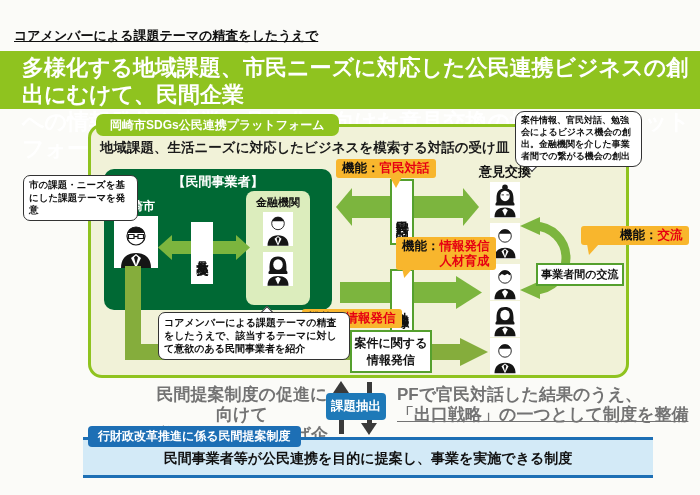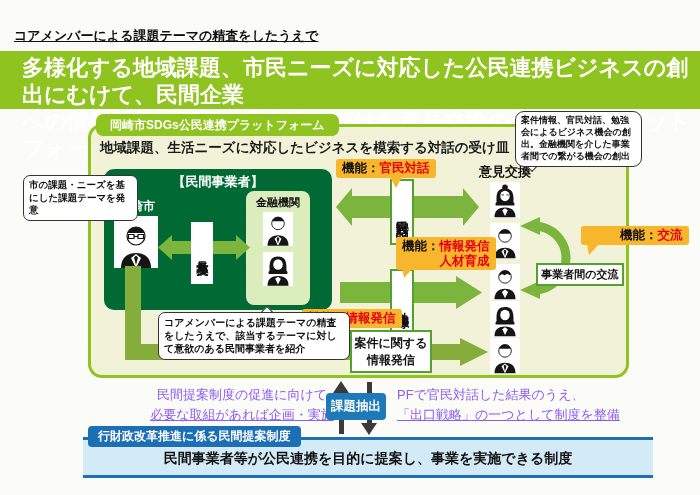--- a/index.html
+++ b/index.html
@@ -39,21 +39,21 @@
   .fn-tail { width:0; height:0; border-left:6px solid transparent; border-right:6px solid transparent; border-top:11px solid #f8b62d; }
 
   
   .bubble { background:#fff; border:1.5px solid #333; border-radius:7px; padding:3px 5px; font-weight:bold; color:#111; line-height:1.32; }
   .tail-down { width:10px; height:10px; background:#fff; border-right:1.5px solid #333; border-bottom:1.5px solid #333; transform:rotate(45deg); }
   .tail-up { width:10px; height:10px; background:#fff; border-left:1.5px solid #333; border-top:1.5px solid #333; transform:rotate(45deg); }
 
   .heading-private { left:479px; top:163px; font-size:13px; font-weight:bold; color:#111; }
 
   
-  .bt { font-size:13px; font-weight:normal; color:#8b5cf6; line-height:20px; }
+  .bt { font-size:17px; font-weight:bold; color:#737373; line-height:20px; }
   .extract { left:326px; top:393px; width:60px; height:27px; background:#1e79b8; border-radius:4px; color:#fff; font-size:12.5px; font-weight:bold; text-align:center; line-height:27px; }
   .shaft { width:5px; background:#3a3a3a; }
   .head-up { width:0; height:0; border-left:8px solid transparent; border-right:8px solid transparent; border-bottom:12px solid #3a3a3a; }
   .head-down { width:0; height:0; border-left:8px solid transparent; border-right:8px solid transparent; border-top:12px solid #3a3a3a; }
 
   
   .bluebox { left:83px; top:437px; width:570px; height:41px; background:#d3eaf7; border-top:3px solid #1d6fb5; border-bottom:3px solid #1d6fb5; display:flex; align-items:flex-end; justify-content:center; }
   .bluebox span { font-size:14px; font-weight:bold; color:#111; padding-bottom:7px; }
   .bluetab { left:88px; top:426px; height:21px; line-height:19px; padding:1px 10px; background:#1d6fb5; border-radius:4px; color:#fff; font-size:12px; font-weight:bold; }
 

